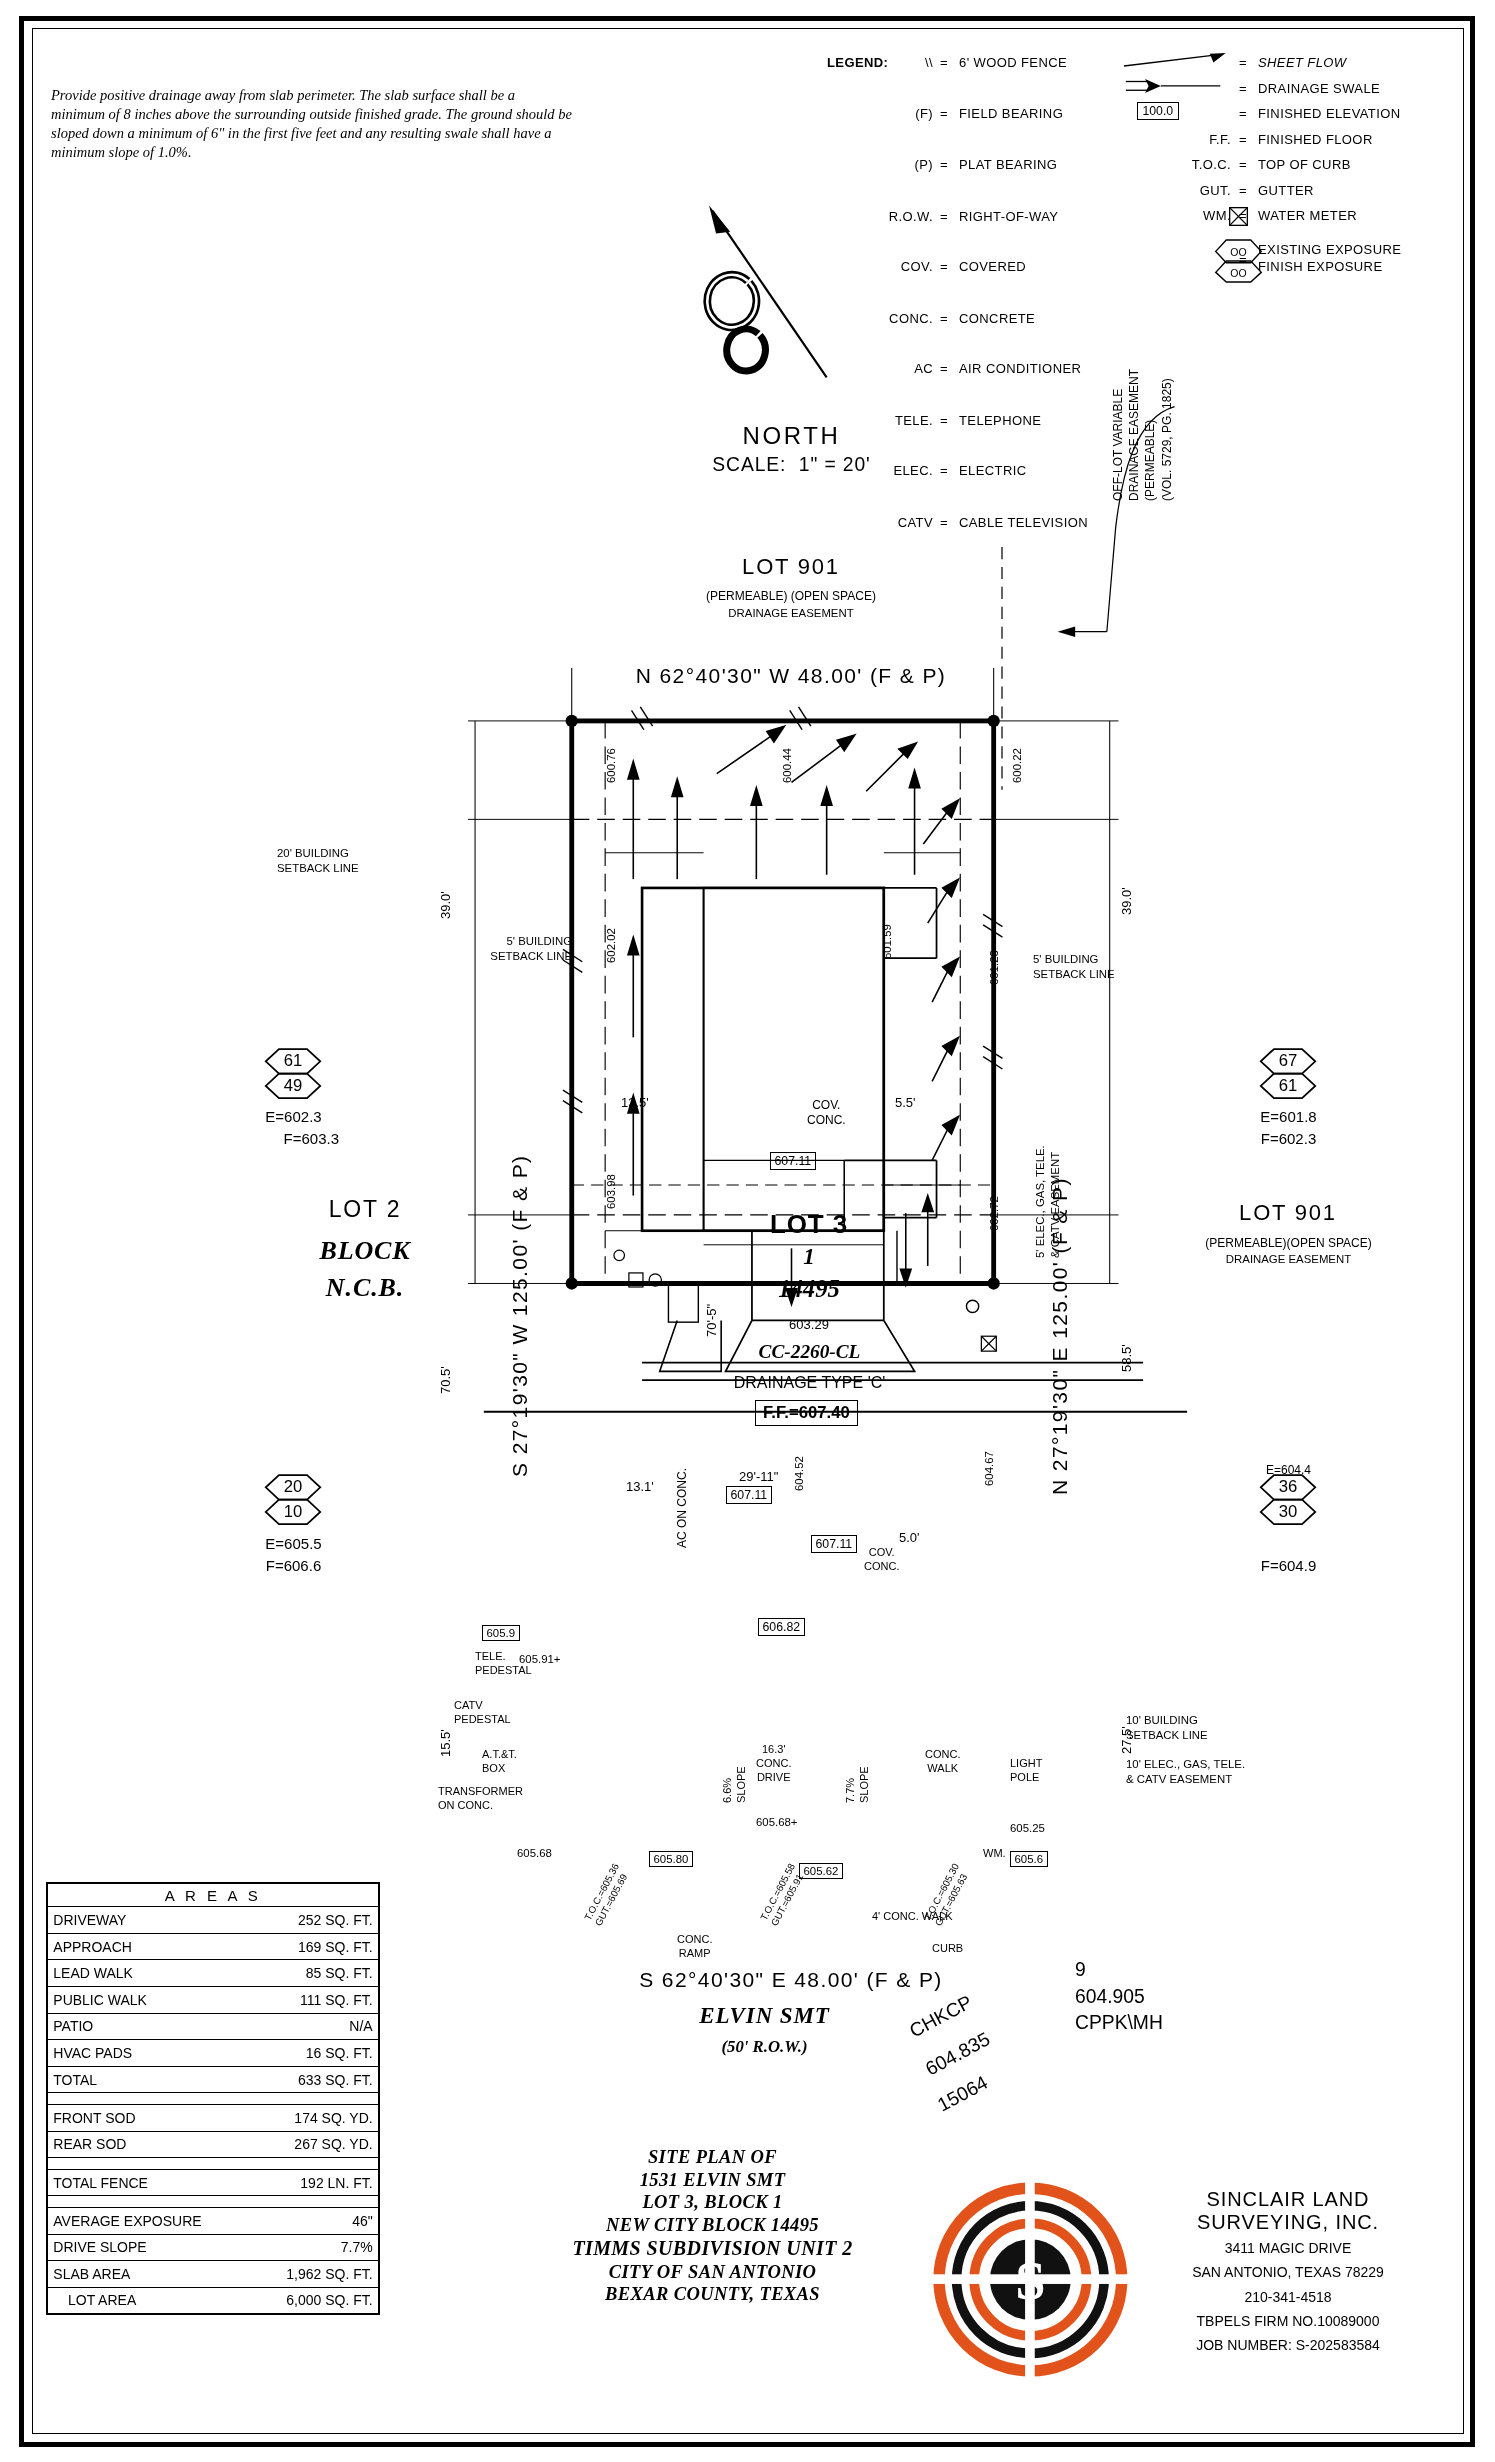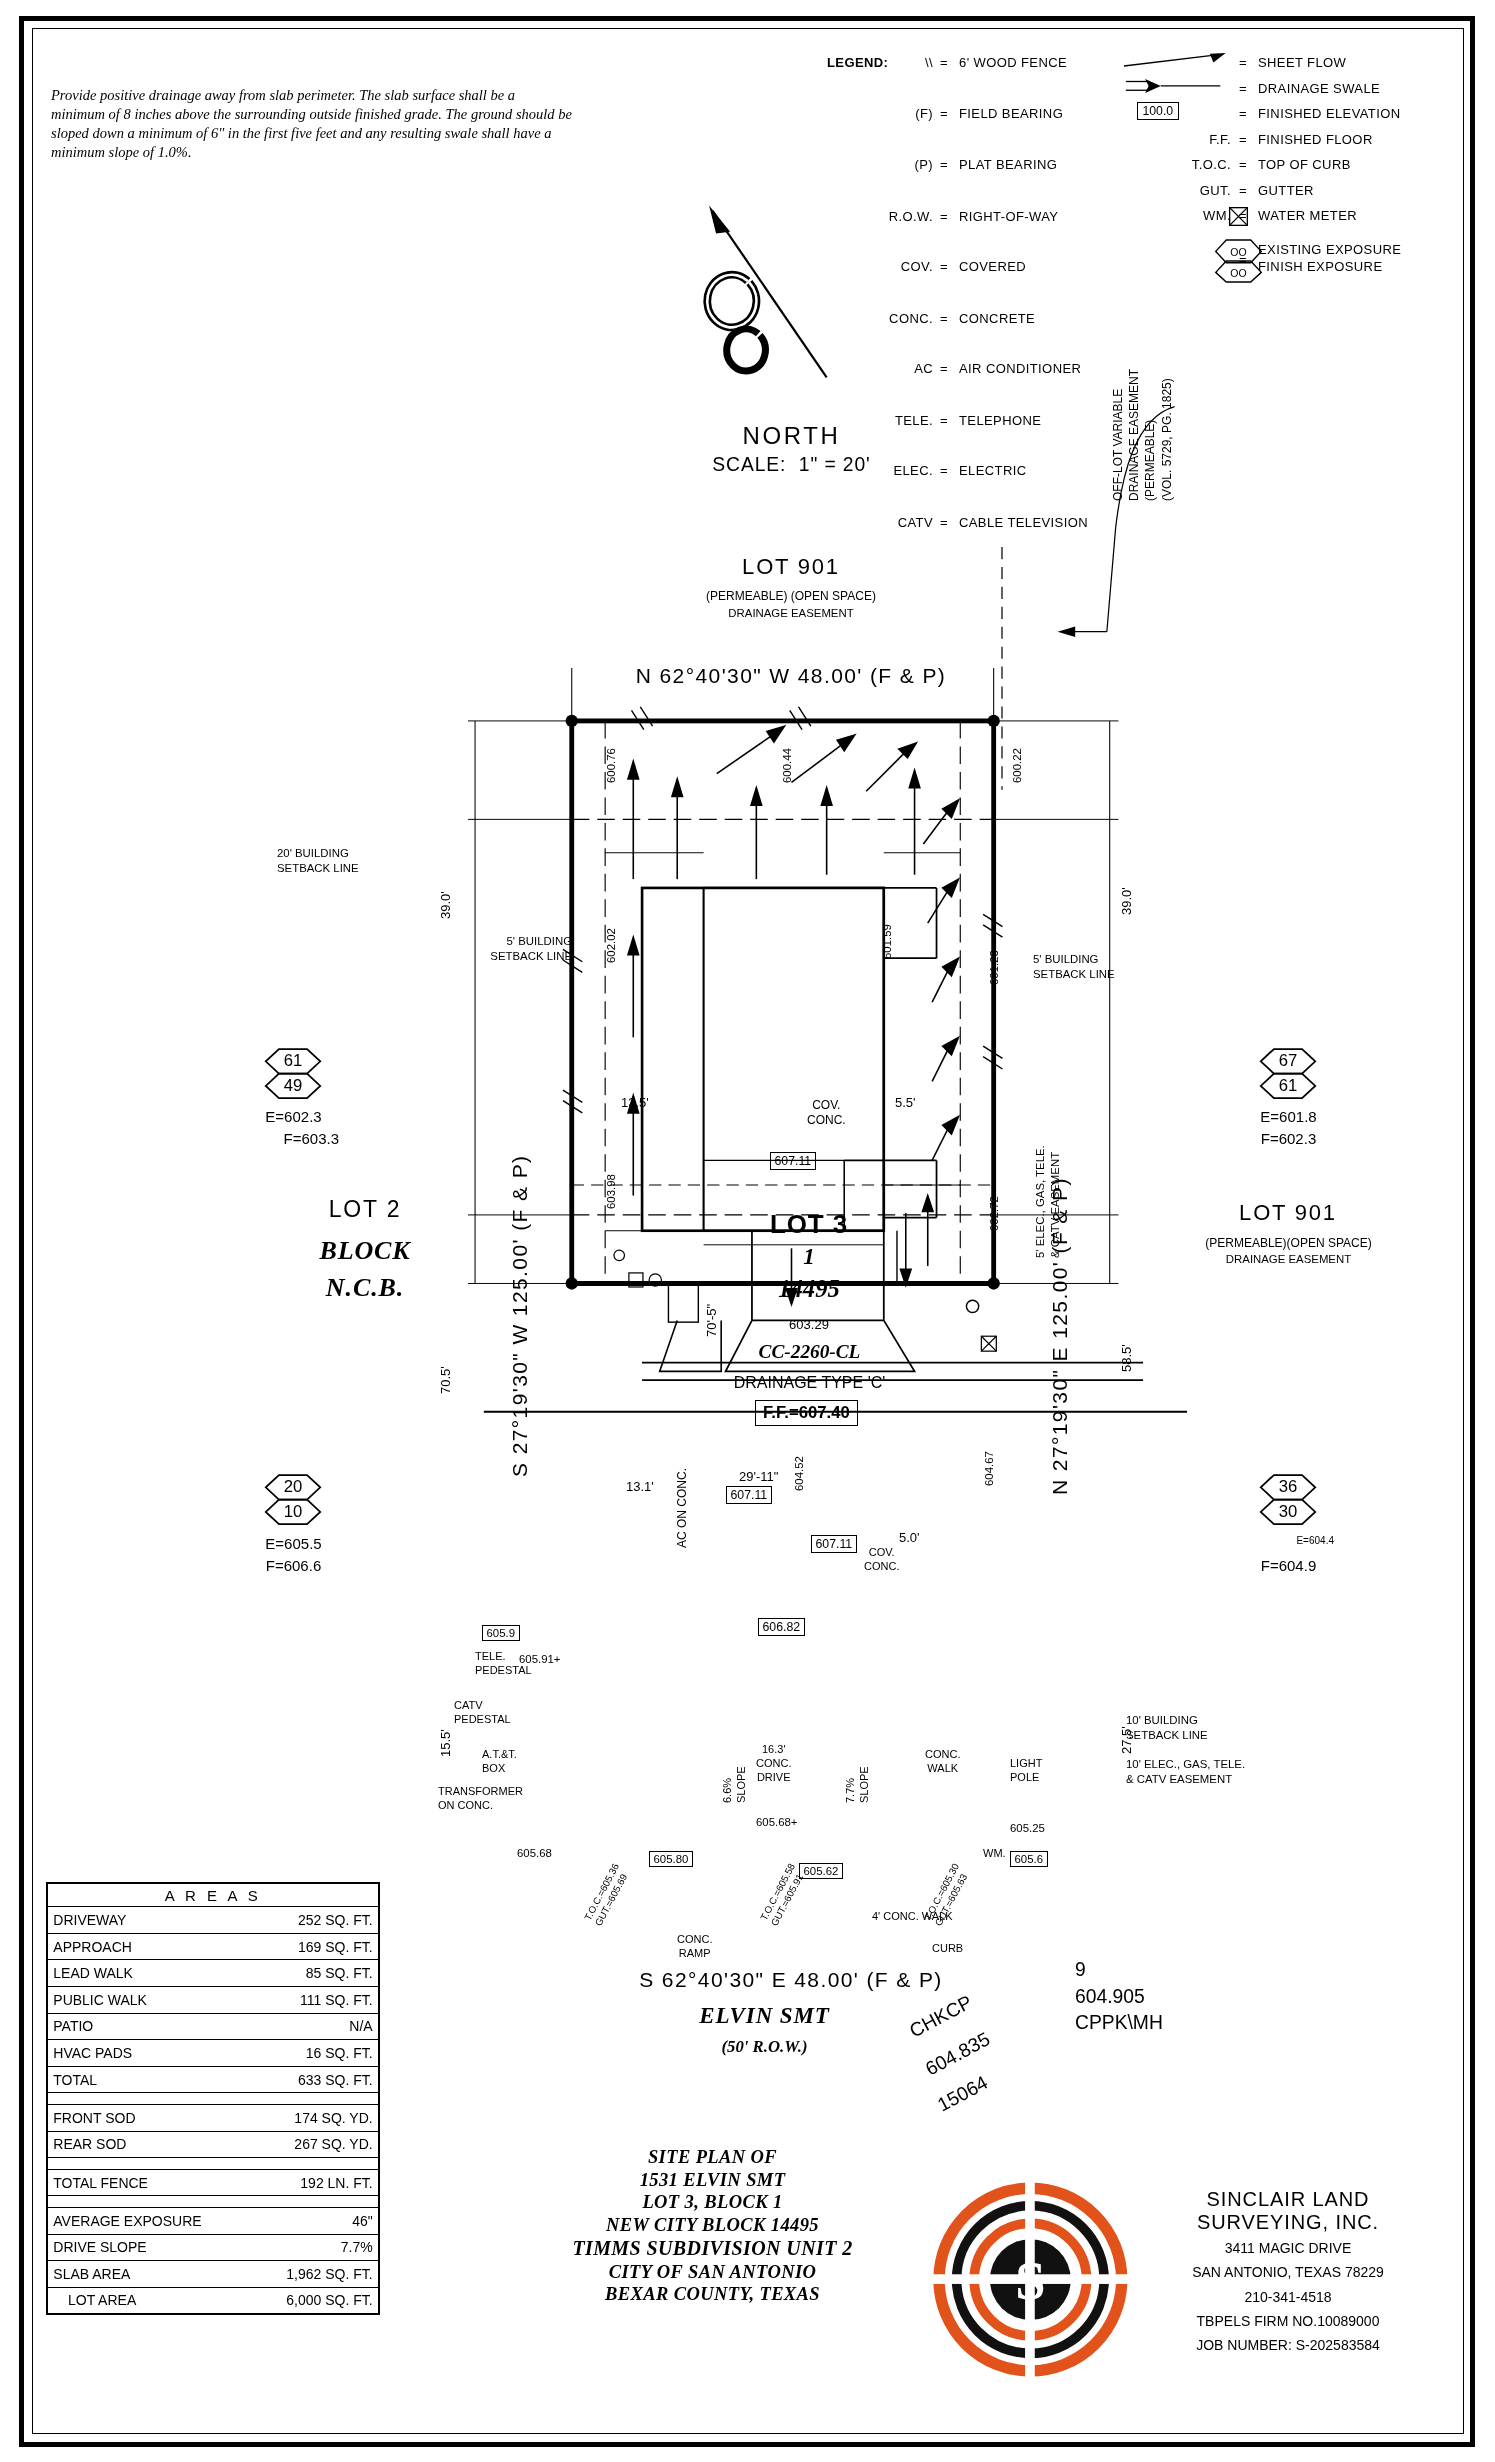--- a/index.html
+++ b/index.html
@@ -131,21 +131,21 @@
       </div>
     </div>
 
     <div style="position:absolute;left:0;top:0;width:616px;">
 
       <svg style="position:absolute;left:295px;top:-2.6px;" width="110" height="19.3" viewBox="0 0 125 22">
         <line x1="2" y1="16" x2="110" y2="3" stroke="#000" stroke-width="1.6"></line>
         <polygon points="118,1 100,2 104,12" fill="#000"></polygon>
       </svg>
       <span class="t lg2-eq" style="top:0;">=</span>
-      <span class="t lg2-v" style="top:0;">SHEET FLOW</span>
+      <span class="t lg2-v" style="top:0;font-style:italic;">SHEET FLOW</span>
 
       <svg style="position:absolute;left:295px;top:23px;" width="110" height="21" viewBox="0 0 125 24">
         <polyline points="4,4 30,4" stroke="#000" stroke-width="1.5" fill="none"></polyline>
         <polyline points="4,14 30,14" stroke="#000" stroke-width="1.5" fill="none"></polyline>
         <polygon points="44,9 26,1 30,9 26,17" fill="#000"></polygon>
         <line x1="44" y1="9" x2="112" y2="9" stroke="#000" stroke-width="1.5"></line>
       </svg>
       <span class="t lg2-eq" style="top:25.5px;">=</span>
       <span class="t lg2-v" style="top:25.5px;">DRAINAGE SWALE</span>
 
@@ -401,21 +401,21 @@
   <div class="t" style="left:1243px;top:1130px;width:91px;text-align:center;font-size:15px;">F=602.3</div>
 
   <div class="hexmark" style="left:1259px;top:1473px;">
     <svg class="hx" width="58" height="55" viewBox="0 0 66 62">
         <polygon points="17,2 49,2 64,16 49,30 17,30 2,16" fill="none" stroke="#000" stroke-width="2"></polygon>
         <polygon points="17,30 49,30 64,44 49,58 17,58 2,44" fill="none" stroke="#000" stroke-width="2"></polygon>
       </svg>
     <div class="hnum" style="top:4.4px;">36</div>
     <div class="hnum" style="top:29px;">30</div>
   </div>
-  <div class="t" style="left:1243px;top:1535px;width:91px;text-align:right;font-size:10px;">E=604.4</div>
+  <div class="t" style="left:1243px;top:1463px;width:91px;text-align:center;font-size:12px;">E=604.4</div>
   <div class="t" style="left:1243px;top:1557px;width:91px;text-align:center;font-size:15px;">F=604.9</div>
 
   <div class="t b" style="left:721px;top:1209px;width:176px;text-align:center;font-size:26px;letter-spacing:0.9px;">LOT 3</div>
   <div class="t serif-i b" style="left:721px;top:1244px;width:176px;text-align:center;font-size:23px;">1</div>
   <div class="t serif-i b" style="left:721px;top:1275px;width:176px;text-align:center;font-size:24.6px;">14495</div>
   <div class="t" style="left:721px;top:1317px;width:176px;text-align:center;font-size:13px;">603.29</div>
   <div class="t serif-i b" style="left:695px;top:1341px;width:229px;text-align:center;font-size:19.3px;">CC-2260-CL</div>
   <div class="t" style="left:695px;top:1374px;width:229px;text-align:center;font-size:16px;">DRAINAGE TYPE 'C'</div>
   <div class="t b" style="left:755px;top:1400px;border:1.9px solid #000;padding:1.8px 7px;font-size:16.7px;">F.F.=607.40</div>
   <div class="t rot90" style="left:704px;top:1337px;font-size:13px;">70'-5"</div>

